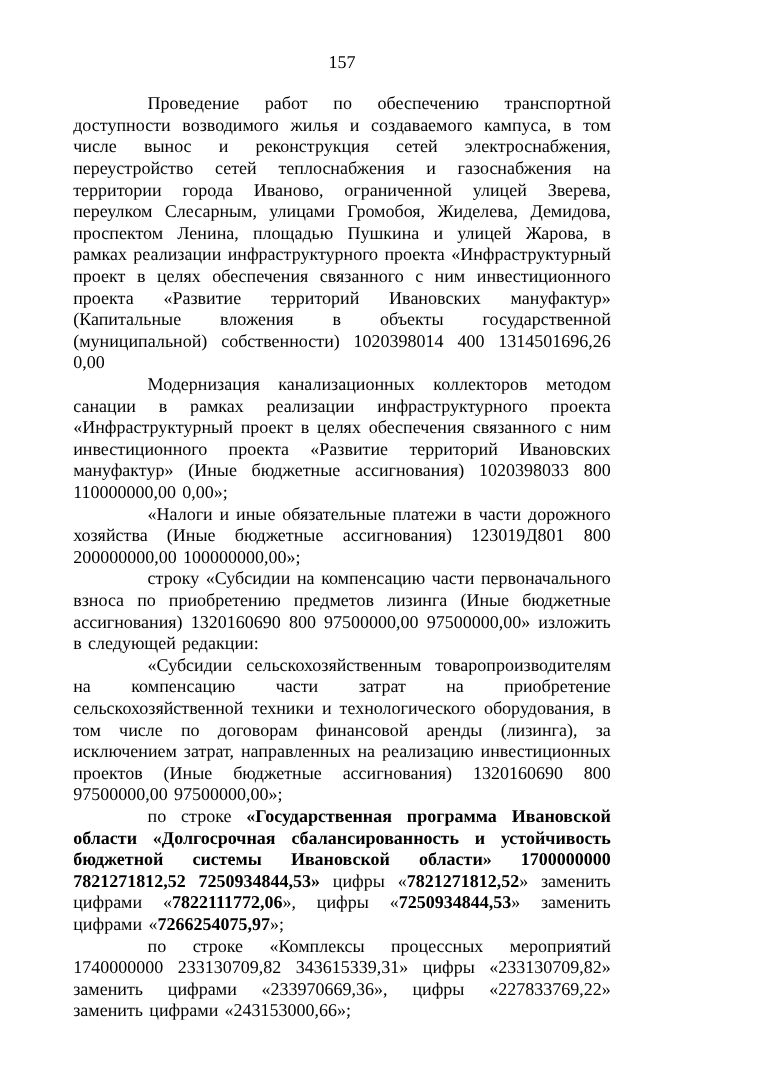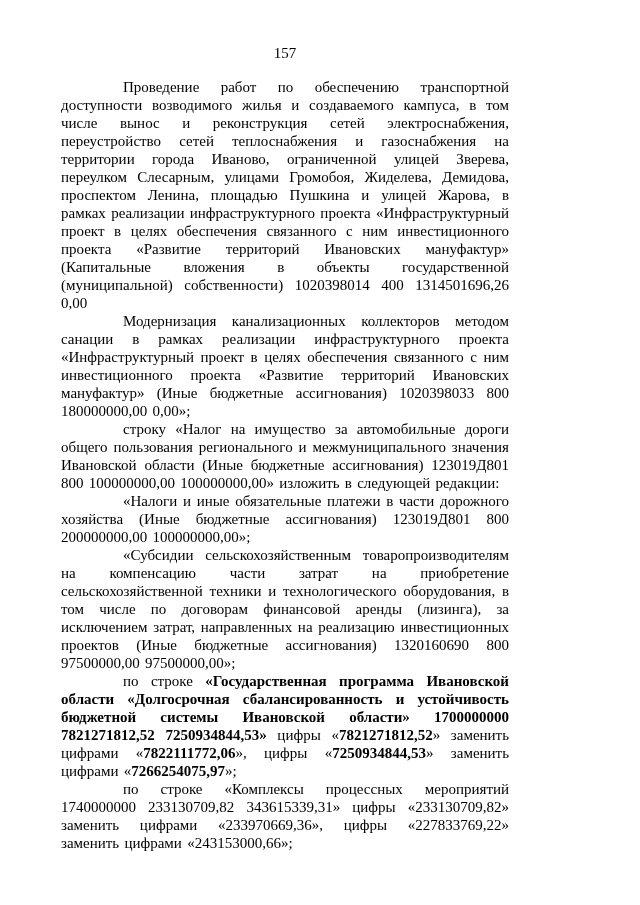--- a/index.html
+++ b/index.html
@@ -34,20 +34,20 @@
     font-weight: bold;
   }
 </style>
 </head>
 <body>
 
 <div class="page">
   <div class="page-number">157</div>
   <div class="doc-body">
       <p class="para"><span class="seg-regular">Проведение работ по обеспечению транспортной доступности возводимого жилья и создаваемого кампуса, в том числе вынос и реконструкция сетей электроснабжения, переустройство сетей теплоснабжения и газоснабжения на территории города Иваново, ограниченной улицей Зверева, переулком Слесарным, улицами Громобоя, Жиделева, Демидова, проспектом Ленина, площадью Пушкина и улицей Жарова, в рамках реализации инфраструктурного проекта «Инфраструктурный проект в целях обеспечения связанного с ним инвестиционного проекта «Развитие территорий Ивановских мануфактур» (Капитальные вложения в объекты государственной (муниципальной) собственности) 1020398014 400 1314501696,26 0,00</span></p>
-      <p class="para"><span class="seg-regular">Модернизация канализационных коллекторов методом санации в рамках реализации инфраструктурного проекта «Инфраструктурный проект в целях обеспечения связанного с ним инвестиционного проекта «Развитие территорий Ивановских мануфактур» (Иные бюджетные ассигнования) 1020398033 800 180000000,00 0,00»;</span></p>
-      <p class="para"><span class="seg-regular">строку «Налог на имущество за автомобильные дороги общего пользования регионального и межмуниципального значения Ивановской области (Иные бюджетные ассигнования) 123019Д801 800 100000000,00 100000000,00» изложить в следующей редакции:</span></p>
+      <p class="para"><span class="seg-regular">Модернизация канализационных коллекторов методом санации в рамках реализации инфраструктурного проекта «Инфраструктурный проект в целях обеспечения связанного с ним инвестиционного проекта «Развитие территорий Ивановских мануфактур» (Иные бюджетные ассигнования) 1020398033 800 110000000,00 0,00»;</span></p>
       <p class="para"><span class="seg-regular">«Налоги и иные обязательные платежи в части дорожного хозяйства (Иные бюджетные ассигнования) 123019Д801 800 200000000,00 100000000,00»;</span></p>
+      <p class="para"><span class="seg-regular">строку «Субсидии на компенсацию части первоначального взноса по приобретению предметов лизинга (Иные бюджетные ассигнования) 1320160690 800 97500000,00 97500000,00» изложить в следующей редакции:</span></p>
       <p class="para"><span class="seg-regular">«Субсидии сельскохозяйственным товаропроизводителям на компенсацию части затрат на приобретение сельскохозяйственной техники и технологического оборудования, в том числе по договорам финансовой аренды (лизинга), за исключением затрат, направленных на реализацию инвестиционных проектов (Иные бюджетные ассигнования) 1320160690 800 97500000,00 97500000,00»;</span></p>
       <p class="para"><span class="seg-regular">по строке </span><span class="seg-bold">«Государственная программа Ивановской области «Долгосрочная сбалансированность и устойчивость бюджетной системы Ивановской области» 1700000000 7821271812,52 7250934844,53»</span><span class="seg-regular"> цифры «</span><span class="seg-bold">7821271812,52</span><span class="seg-regular">» заменить цифрами «</span><span class="seg-bold">7822111772,06</span><span class="seg-regular">», цифры «</span><span class="seg-bold">7250934844,53</span><span class="seg-regular">» заменить цифрами «</span><span class="seg-bold">7266254075,97</span><span class="seg-regular">»;</span></p>
       <p class="para"><span class="seg-regular">по строке «Комплексы процессных мероприятий 1740000000 233130709,82 343615339,31» цифры «233130709,82» заменить цифрами «233970669,36», цифры «227833769,22» заменить цифрами «243153000,66»;</span></p>
     </div>
 </div>
 
 </body></html>

